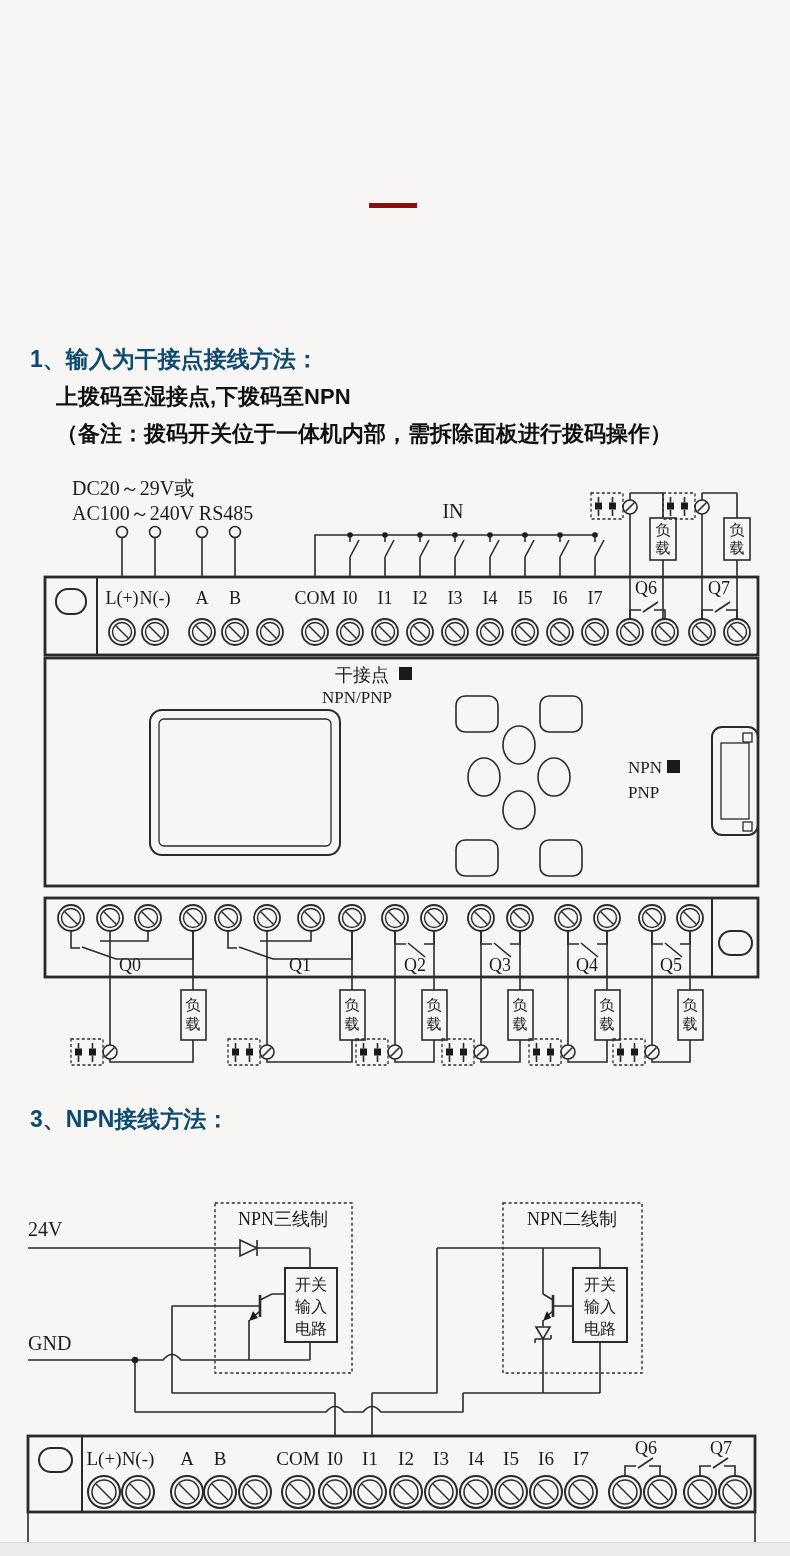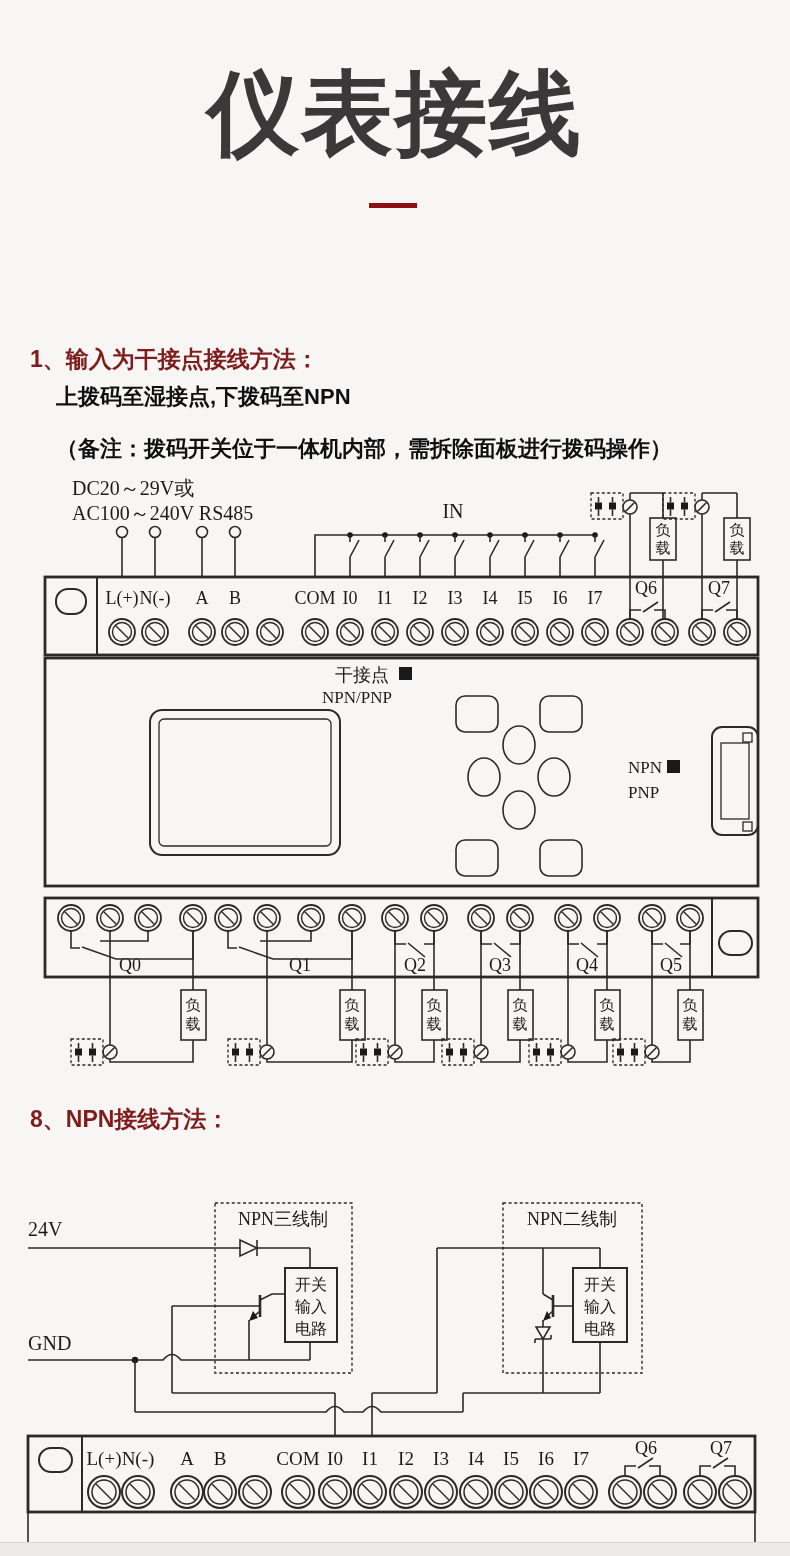--- a/index.html
+++ b/index.html
@@ -1,43 +1,42 @@
 <!DOCTYPE html>
 <html><head>
 <meta charset="utf-8">
 <style>
   html,body{margin:0;padding:0;}
   body{width:790px;height:1556px;background:#f7f6f5;font-family:"Liberation Sans",sans-serif;position:relative;overflow:hidden;}
   .page{position:absolute;inset:0;}
   .title{position:absolute;top:52px;left:0;width:790px;text-align:center;font-size:92px;font-weight:800;color:#3a3838;letter-spacing:2px;}
   .red-divider{position:absolute;top:203px;left:369px;width:48px;height:5px;background:#8e0e12;}
-  .sec-h{position:absolute;left:30px;font-size:23px;font-weight:700;color:#7f1d1d;}
+  .sec-h{position:absolute;left:30px;font-size:23px;font-weight:700;color:#0c4a6e;}
   .sec-t{position:absolute;left:56px;font-size:22px;font-weight:700;color:#101010;}
-  #s1h{top:344px;} #s1l1{top:382px;} #s1l2{top:434px;}
+  #s1h{top:344px;} #s1l1{top:382px;} #s1l2{top:419px;}
   #s2h{top:1104px;} #s2l1{top:1141px;}
   svg{position:absolute;left:0;}
   #dia1{top:470px;} #dia2{top:1190px;}
   svg .wire{fill:none;stroke:#2b2a2a;stroke-width:1.6;}
   svg .thick{fill:none;stroke:#2b2a2a;stroke-width:2.8;}
   svg .med{fill:none;stroke:#2b2a2a;stroke-width:2;}
   svg .thin{fill:none;stroke:#2b2a2a;stroke-width:1.3;}
   svg .dash{fill:none;stroke:#2b2a2a;stroke-width:1.4;stroke-dasharray:3,2.6;}
   svg .blk{fill:#1a1a1a;stroke:none;}
   svg text{font-family:"Liberation Serif",serif;fill:#1c1b1b;stroke:none;}
   .t20{font-size:20px;} .t19{font-size:19px;} .t18{font-size:18px;} .t17{font-size:17px;}
   .t16{font-size:16px;} .t15{font-size:15px;}
   .mid{text-anchor:middle;}
   .bottom-band{position:absolute;top:1542px;left:0;width:790px;height:14px;background:#ecebea;border-top:1px solid #d9d7d6;}
 </style>
 </head>
 <body>
 
 <div class="page">
 
-  <div class="title">仪表接线</div>
   <div class="red-divider"></div>
 
   <div class="sec-h" id="s1h">1、输入为干接点接线方法：</div>
   <div class="sec-t" id="s1l1">上拨码至湿接点,下拨码至NPN</div>
   <div class="sec-t" id="s1l2">（备注：拨码开关位于一体机内部，需拆除面板进行拨码操作）</div>
 
   <svg id="dia1" width="790" height="625" viewBox="0 0 790 625">
     <defs>
       <g id="scr">
         <circle r="13" fill="none" stroke-width="1.8"></circle>
@@ -279,21 +278,21 @@
     <g>
       <path class="wire" d="M652,461 V575 M652,589 V592 H690 V570 M690,461 V520"></path>
       <use href="#acs" x="652" y="582" class="wire"></use>
       <use href="#snb" x="629" y="582" class="wire"></use>
       <rect x="678" y="520" width="25" height="50" class="wire"></rect>
       <text x="690" y="540" class="t15 mid">负</text>
       <text x="690" y="559" class="t15 mid">载</text>
     </g>
   </svg>
 
-  <div class="sec-h" id="s2h">8、NPN接线方法：</div>
+  <div class="sec-h" id="s2h">3、NPN接线方法：</div>
 
   <svg id="dia2" width="790" height="366" viewBox="0 0 790 366">
     <text x="28" y="46" class="t20">24V</text>
     <text x="28" y="160" class="t20">GND</text>
 
     <g class="wire">
       <path d="M28,58 H240 M257,58 H310 M310,58 V78"></path>
       <path d="M240,50 L240,66 L257,58 Z"></path>
       <line x1="257" y1="50" x2="257" y2="66"></line>
     </g>

